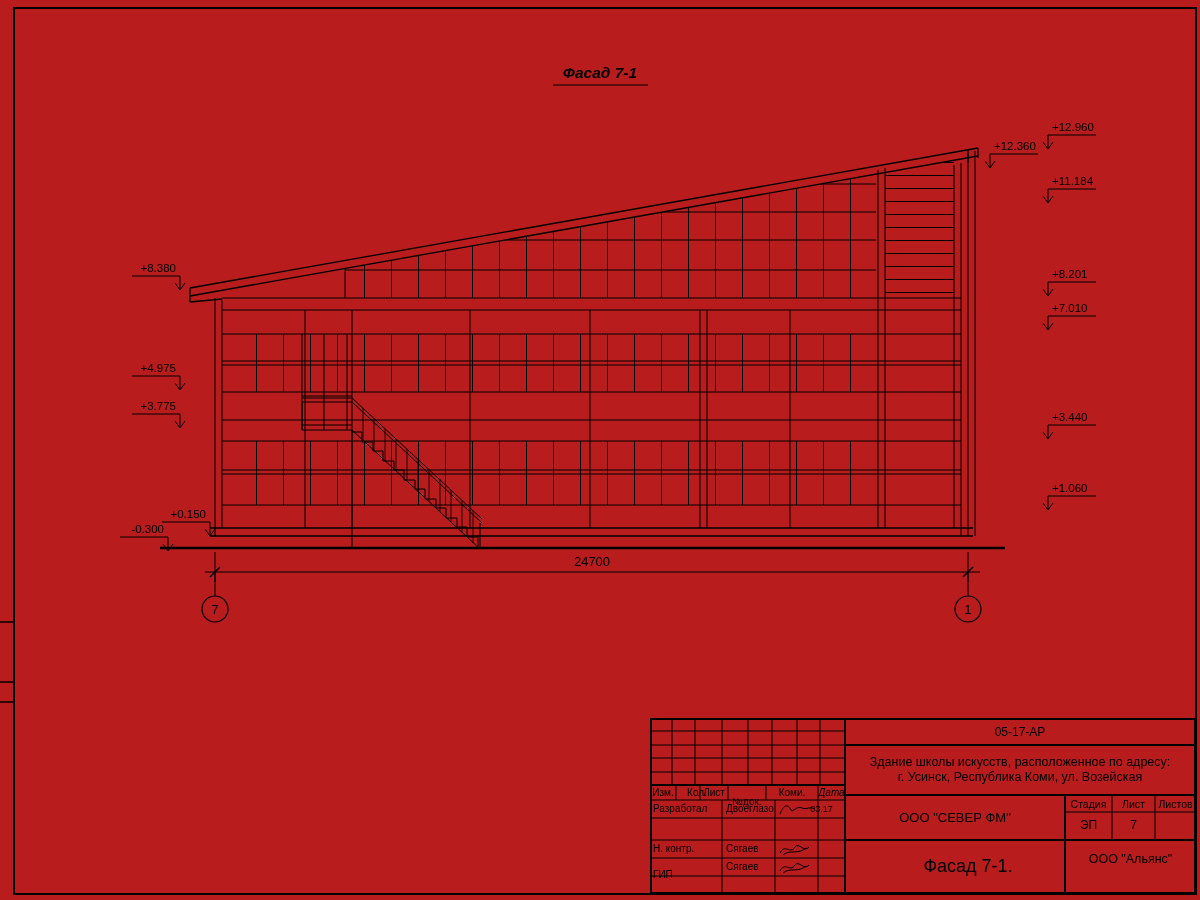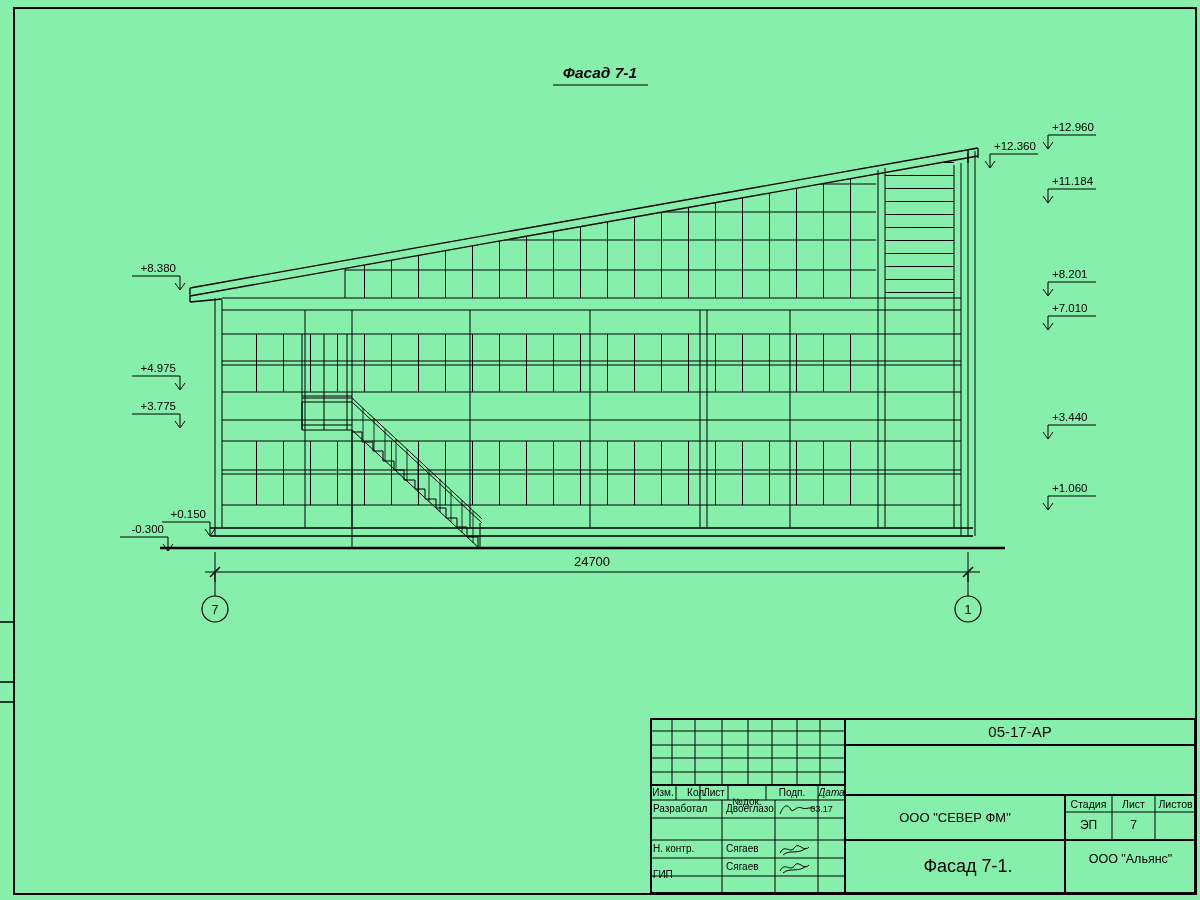--- a/index.html
+++ b/index.html
@@ -1,16 +1,16 @@
 <!DOCTYPE html>
 <html><head>
 <meta charset="utf-8">
 <style>
   html,body { margin:0; padding:0; background:#fff; }
-  .page { position:relative; width:1200px; height:900px; background:#86efac; overflow:hidden;
+  .page { position:relative; width:1200px; height:900px; background:#b91c1c; overflow:hidden;
           font-family:"Liberation Sans", sans-serif; color:#000; }
   .page > svg.sheet { position:absolute; left:0; top:0; }
   svg text { font-family:"Liberation Sans", sans-serif; fill:#000; stroke:none; }
   svg text.m { font-size:11.5px; }
   svg text.d { font-size:13px; }
   svg text.a { font-size:12.5px; }
   svg text.t { font-size:15.5px; font-style:italic; font-weight:bold; }
   .tb { position:absolute; left:650px; top:718px; width:546px; height:176px; }
   .tb > svg { position:absolute; left:0; top:0; }
   .cell { position:absolute; display:flex; align-items:center; justify-content:center;
@@ -172,39 +172,43 @@
 
   <div class="tb">
     <svg width="546" height="176" viewBox="0 0 546 176">
       <g stroke="#000" fill="none">
         <rect x="1" y="1" width="544" height="174" stroke-width="2"></rect>
         <path d="M195 0V176M415 77V176M195 27H546M195 77H546M195 122H546M0 67H195" stroke-width="2"></path>
         <path d="M0 13H195M0 27H195M0 40H195M0 54H195M22 0V67M45 0V67M72 0V67M98 0V67M122 0V67M147 0V67M170 0V67M26 67V82M50 67V82M78 67V82M116 67V82M168 67V82M0 82H195M0 100H195M0 122H195M0 140H195M0 158H195M72 82V176M125 82V176M168 82V176M415 94H546M462 77V122M505 77V122" stroke-width="1"></path>
       </g>
     </svg>
 
-    <div class="cell" style="left:195px;top:1px;width:350px;height:26px;font-size:15px;">05-17-АР</div>
-
+    <div class="cell" style="left:195px;top:1px;width:350px;height:26px;font-size:12px;">05-17-АР</div>
+
+    <div class="cell desc" style="left:197px;top:28px;width:346px;height:48px;font-size:12.5px;">
+      <span>Здание школы искусств, расположенное по адресу:</span>
+      <span>г. Усинск, Республика Коми, ул. Возейская</span>
+    </div>
 
     <div class="cell" style="left:195px;top:78px;width:220px;height:43px;font-size:13px;">ООО "СЕВЕР ФМ"</div>
 
     <div class="cell" style="left:415px;top:78px;width:47px;height:16px;font-size:10.5px;">Стадия</div>
     <div class="cell" style="left:462px;top:78px;width:43px;height:16px;font-size:10.5px;">Лист</div>
     <div class="cell" style="left:505px;top:78px;width:41px;height:16px;font-size:10.5px;">Листов</div>
     <div class="cell" style="left:415px;top:94px;width:47px;height:27px;font-size:12px;">ЭП</div>
     <div class="cell" style="left:462px;top:94px;width:43px;height:27px;font-size:12px;">7</div>
 
     <div class="cell" style="left:208px;top:123px;width:220px;height:52px;font-size:18px;">Фасад 7-1.</div>
     <div class="cell top" style="left:415px;top:123px;width:131px;height:52px;font-size:12.5px;">ООО "Альянс"</div>
 
     <div class="cell" style="left:0;top:67px;width:26px;height:15px;font-size:10px;">Изм.</div>
     <div class="cell" style="left:26px;top:67px;width:42px;height:15px;font-size:10px;">Кол.</div>
     <div class="cell" style="left:50px;top:67px;width:28px;height:15px;font-size:10px;">Лист</div>
     <div class="cell" style="left:78px;top:67px;width:38px;height:33px;font-size:10px;text-align:center;">№док.</div>
-    <div class="cell" style="left:116px;top:67px;width:52px;height:15px;font-size:10px;">Подп.</div>
+    <div class="cell" style="left:116px;top:67px;width:52px;height:15px;font-size:10px;">Коми.</div>
     <div class="cell" style="left:168px;top:67px;width:27px;height:15px;font-size:10px;font-style:italic;">Дата</div>
 
     <div class="cell l" style="left:0;top:82px;width:72px;height:18px;font-size:10px;">Разработал</div>
     <div class="cell l" style="left:73px;top:82px;width:51px;height:18px;font-size:10px;">Двоеглазов</div>
     <div class="cell" style="left:126px;top:82px;width:42px;height:18px;">
       <svg width="38" height="16" viewBox="0 0 38 16">
           <path d="M2 13 C6 3 10 3 13 9 C15 12 19 4 24 7 C28 9 33 5 36 8" stroke="#000" fill="none" stroke-width="1"></path>
         </svg>
     </div>
     <div class="cell" style="left:158px;top:82px;width:27px;height:18px;font-size:9px;">03.17</div>

